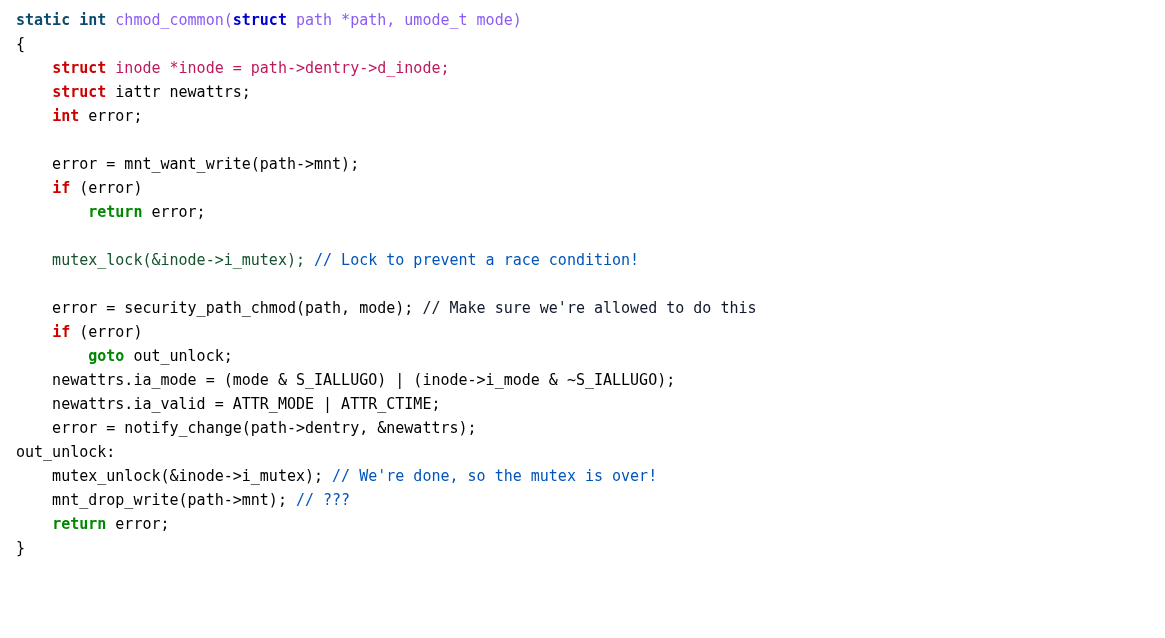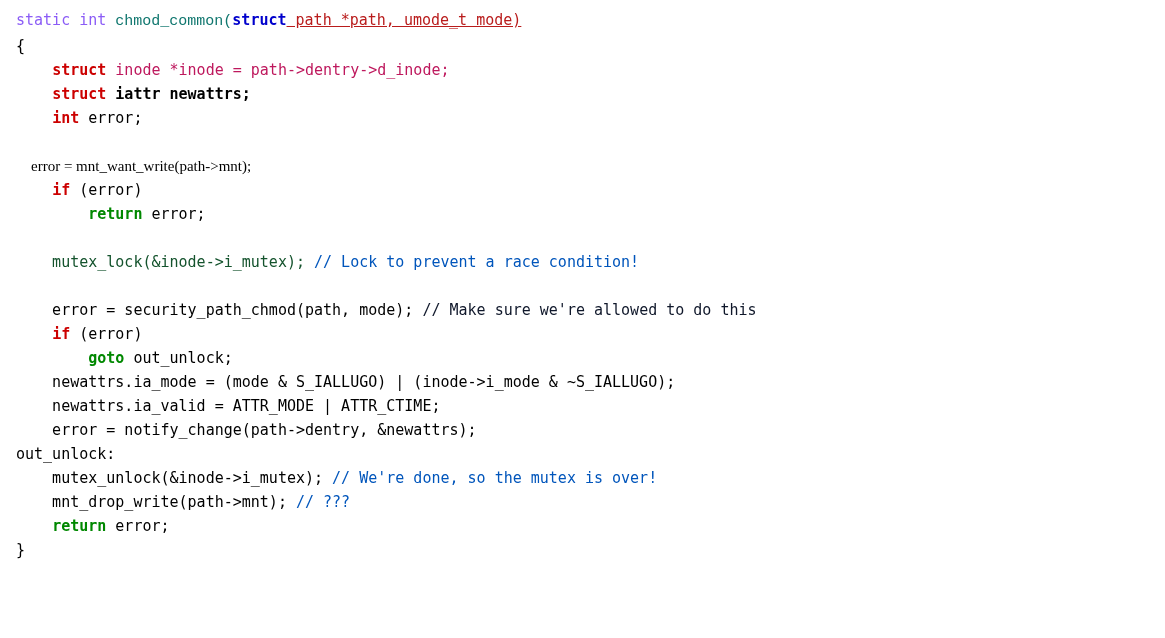--- a/index.html
+++ b/index.html
@@ -22,27 +22,27 @@
       overflow-x: auto;
     }
     pre {
       white-space: pre;
     }
   </style>
 </head>
 <body>
 
 <div class="code-container">
-  <pre id="code-output"><span><span style="color:#8b5cf6;font-weight:normal;">static int</span><span style="color:#0f766e;font-family:Liberation Mono, monospace;"> chmod_common(</span><span style="color:#0000cc;font-weight:bold;">struct</span><span style="color:#b91c1c;text-decoration:underline;"> path *path, umode_t mode)</span>
+  <pre id="code-output"><span><span style="color:#0c4a6e;font-weight:bold;">static int</span><span style="color:#8b5cf6;"> chmod_common(</span><span style="color:#0000cc;font-weight:bold;">struct</span><span style="color:#8b5cf6;"> path *path, umode_t mode)</span>
 </span><span><span style="color:#000000;">{</span>
 </span><span><span style="color:#000000;">    </span><span style="color:#cc0000;font-weight:bold;">struct</span><span style="color:#be185d;"> inode *inode = path-&gt;dentry-&gt;d_inode;</span>
-</span><span><span style="color:#000000;">    </span><span style="color:#cc0000;font-weight:bold;">struct</span><span style="color:#000000;font-weight:bold;"> iattr newattrs;</span>
+</span><span><span style="color:#000000;">    </span><span style="color:#cc0000;font-weight:bold;">struct</span><span style="color:#000000;"> iattr newattrs;</span>
 </span><span><span style="color:#000000;">    </span><span style="color:#cc0000;font-weight:bold;">int</span><span style="color:#000000;"> error;</span>
 </span><span><span style="color:#000000;"></span>
-</span><span><span style="color:#000000;font-family:Liberation Serif, serif;">    error = mnt_want_write(path-&gt;mnt);</span>
+</span><span><span style="color:#000000;">    error = mnt_want_write(path-&gt;mnt);</span>
 </span><span><span style="color:#000000;">    </span><span style="color:#cc0000;font-weight:bold;">if</span><span style="color:#000000;"> (error)</span>
 </span><span><span style="color:#000000;">        </span><span style="color:#008800;font-weight:bold;">return</span><span style="color:#000000;"> error;</span>
 </span><span><span style="color:#000000;"></span>
 </span><span><span style="color:#14532d;">    mutex_lock(&amp;inode-&gt;i_mutex); </span><span style="color:#0055bb;">// Lock to prevent a race condition!</span>
 </span><span><span style="color:#000000;"></span>
 </span><span><span style="color:#000000;">    error = security_path_chmod(path, mode); </span><span style="color:#0f172a;">// Make sure we're allowed to do this</span>
 </span><span><span style="color:#000000;">    </span><span style="color:#cc0000;font-weight:bold;">if</span><span style="color:#000000;"> (error)</span>
 </span><span><span style="color:#000000;">        </span><span style="color:#008800;font-weight:bold;">goto</span><span style="color:#000000;"> out_unlock;</span>
 </span><span><span style="color:#000000;margin-top:28px;">    newattrs.ia_mode = (mode &amp; S_IALLUGO) | (inode-&gt;i_mode &amp; ~S_IALLUGO);</span>
 </span><span><span style="color:#000000;">    newattrs.ia_valid = ATTR_MODE | ATTR_CTIME;</span>

